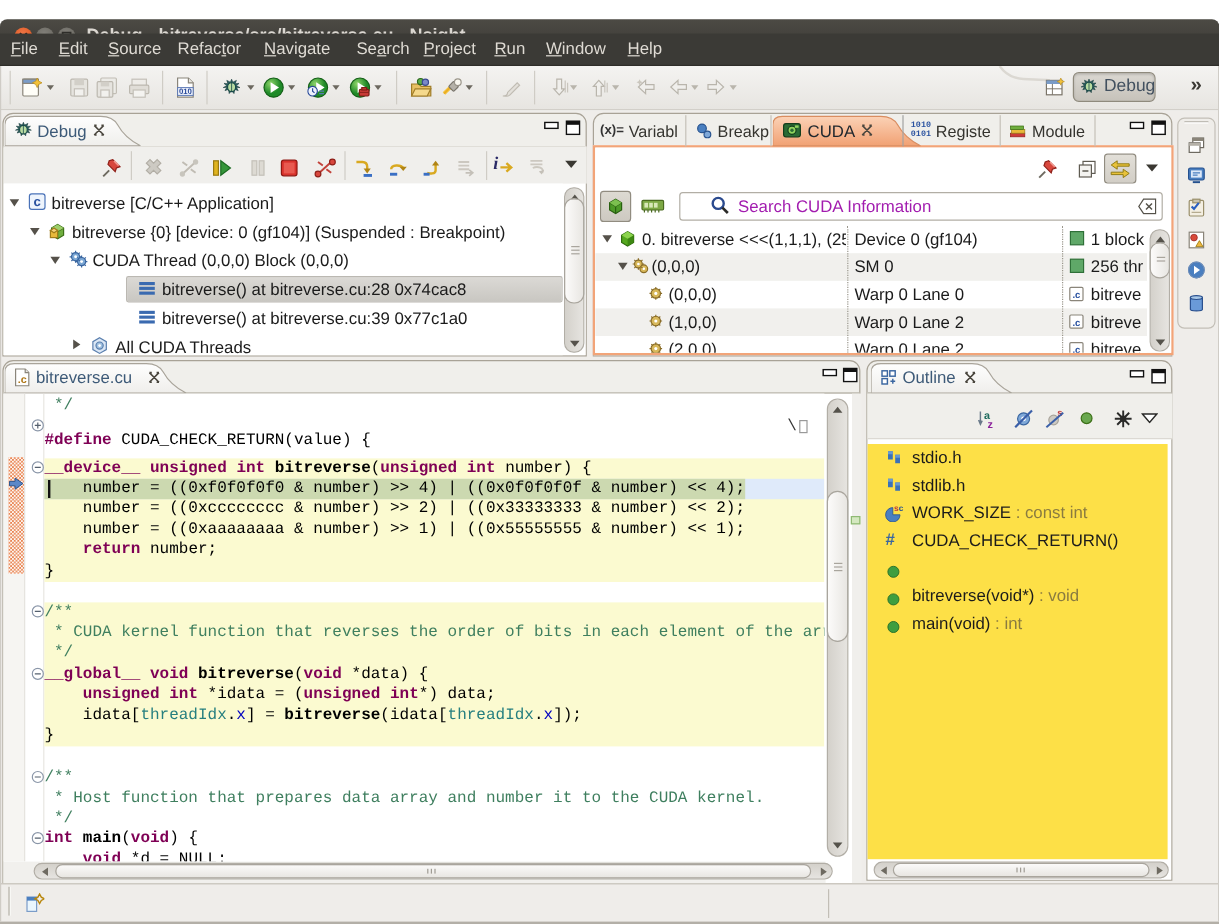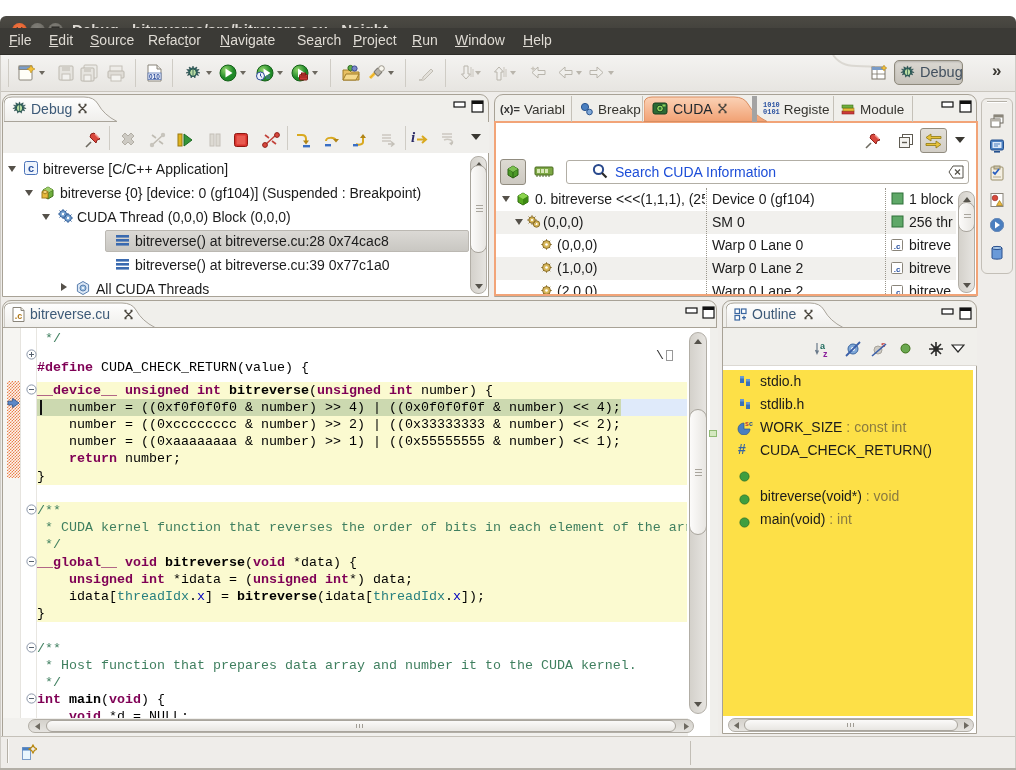--- a/index.html
+++ b/index.html
@@ -363,21 +363,21 @@
 <svg class="abs" style="left:652px;top:100px;width:16px;height:16px" viewBox="0 0 16 16">
     <rect x="1" y="3" width="14" height="11" rx="2" fill="#2a6b35" stroke="#143d1c"></rect>
     <circle cx="8" cy="8.5" r="3.4" fill="#8fd45e" stroke="#143d1c"></circle>
     <circle cx="8" cy="8.5" r="1.4" fill="#2a6b35"></circle>
     <rect x="10.5" y="4.5" width="3" height="2" fill="#8fd45e"></rect>
   </svg>
 <div class="abs" style="left:673px;top:101px;font-size:14px;color:#20282e">CUDA</div>
 <svg class="abs" style="left:716px;top:102px;width:13px;height:13px" viewBox="0 0 13 13">
     <path d="M2.5 2.5l8 8M10.5 2.5l-8 8M2.5 2.5h2M8.5 2.5h2M2.5 10.5h2M8.5 10.5h2" stroke="#4a463e" stroke-width="1.3" fill="none"></path>
   </svg>
-<div class="abs tab" style="left:752px;top:96px;width:82px;border-right:1px solid #c5c1b8;border-left:5px solid #a3a3a3">
+<div class="abs tab" style="left:752px;top:96px;width:82px;border-right:1px solid #c5c1b8;border-left:1px solid #a3a3a3">
   <span style="margin-left:6px;font-size:7px;line-height:7px;color:#2a52a0;font-weight:bold;font-family:'Liberation Mono',monospace">1010<br>0101</span>
     <span style="margin-left:4px">Registe</span>
   </div>
 <div class="abs tab" style="left:835px;top:96px;width:78px;border-right:1px solid #c5c1b8">
   <svg style="margin-left:5px" width="16" height="16" viewBox="0 0 16 16">
       <rect x="2" y="10" width="12" height="3" fill="#cc3a3a" stroke="#8f1f1f" stroke-width=".6"></rect>
       <rect x="3" y="7" width="11" height="3" fill="#e8b93a" stroke="#a07d1a" stroke-width=".6"></rect>
       <rect x="2" y="4" width="11" height="3" fill="#6fae3e" stroke="#3d7018" stroke-width=".6"></rect>
     </svg>
   <span style="margin-left:4px">Module</span>
@@ -417,21 +417,21 @@
       <rect x="3" y="4" width="3" height="4" fill="#d8e8b8"></rect>
       <rect x="7" y="4" width="3" height="4" fill="#d8e8b8"></rect>
       <rect x="11" y="4" width="3" height="4" fill="#d8e8b8"></rect>
       <path d="M3 10v2M6 10v2M9 10v2M12 10v2M15 10v2" stroke="#4a6a20"></path>
     </svg>
   <div class="abs" style="left:70px;top:37px;width:403px;height:24px;border:1px solid #b2aea5;border-radius:3px;background:#fff"></div>
   <svg class="abs" style="left:96px;top:40px;width:16px;height:16px" viewBox="0 0 16 16">
       <circle cx="6.5" cy="6.5" r="4.6" fill="none" stroke="#2a4a8e" stroke-width="2"></circle>
       <path d="M10 10l4.5 4.5" stroke="#2a2a28" stroke-width="2.2"></path>
     </svg>
-  <div class="abs" style="left:119px;top:41px;font-size:14px;color:#1d4ed8">Search CUDA Information</div>
+  <div class="abs" style="left:119px;top:41px;font-size:14px;color:#a21caf">Search CUDA Information</div>
   <svg class="abs" style="left:452px;top:42px;width:16px;height:14px" viewBox="0 0 16 14">
       <path d="M5 1h10v12H5L1 7z" fill="#fff" stroke="#55524a"></path>
       <path d="M7 4.5l5 5M12 4.5l-5 5" stroke="#55524a" stroke-width="1.2"></path>
     </svg>
 </div>
 <div id="cudatable" class="abs" style="left:496px;top:188px;width:460px;height:106px;background:#fff;overflow:hidden;font-size:14px;color:#1b1b1b">
   <div class="abs" style="left:0;top:23px;width:460px;height:23px;background:#f1f0ed"></div>
   <div class="abs" style="left:0;top:69px;width:460px;height:23px;background:#f1f0ed"></div>
   <div class="abs" style="left:210px;top:0;width:1px;height:106px;border-left:1px dotted #9a968c"></div>
   <div class="abs" style="left:389px;top:0;width:1px;height:106px;border-left:1px dotted #9a968c"></div>

